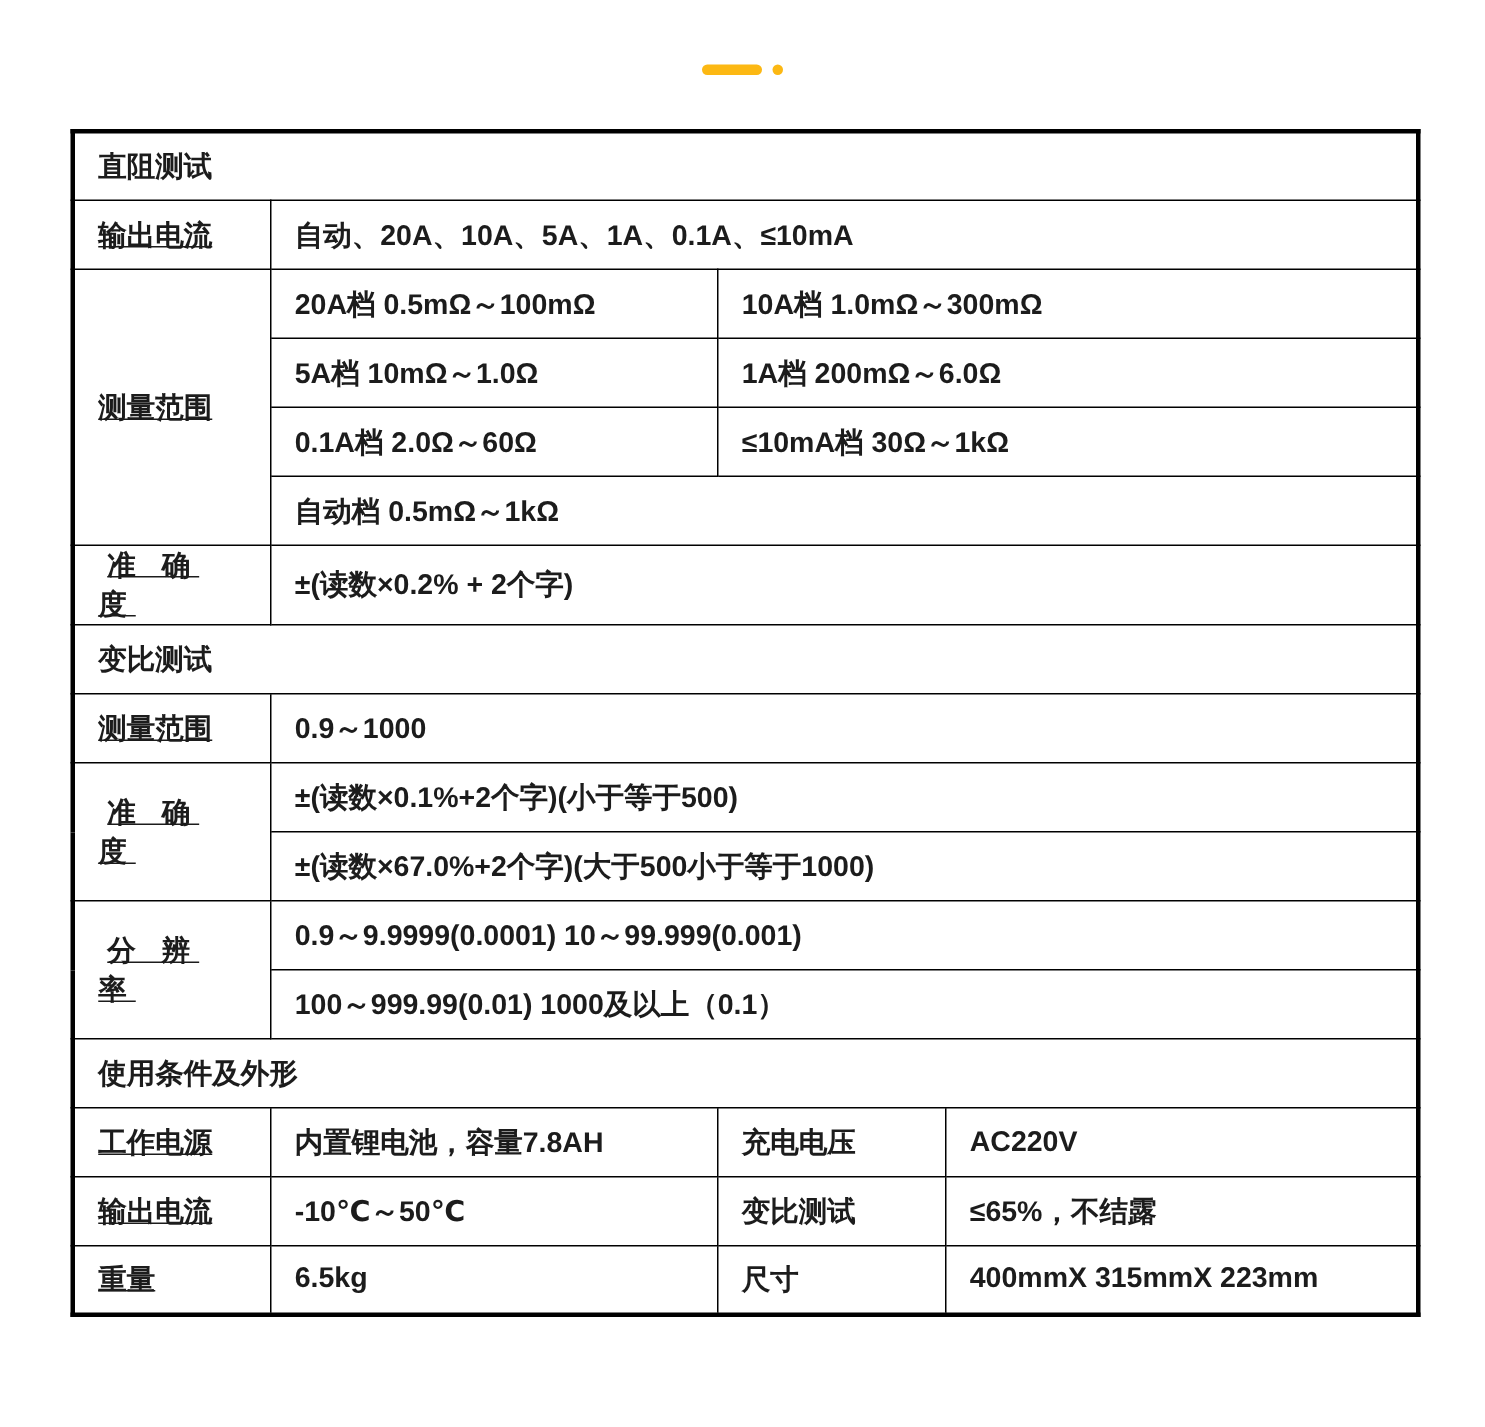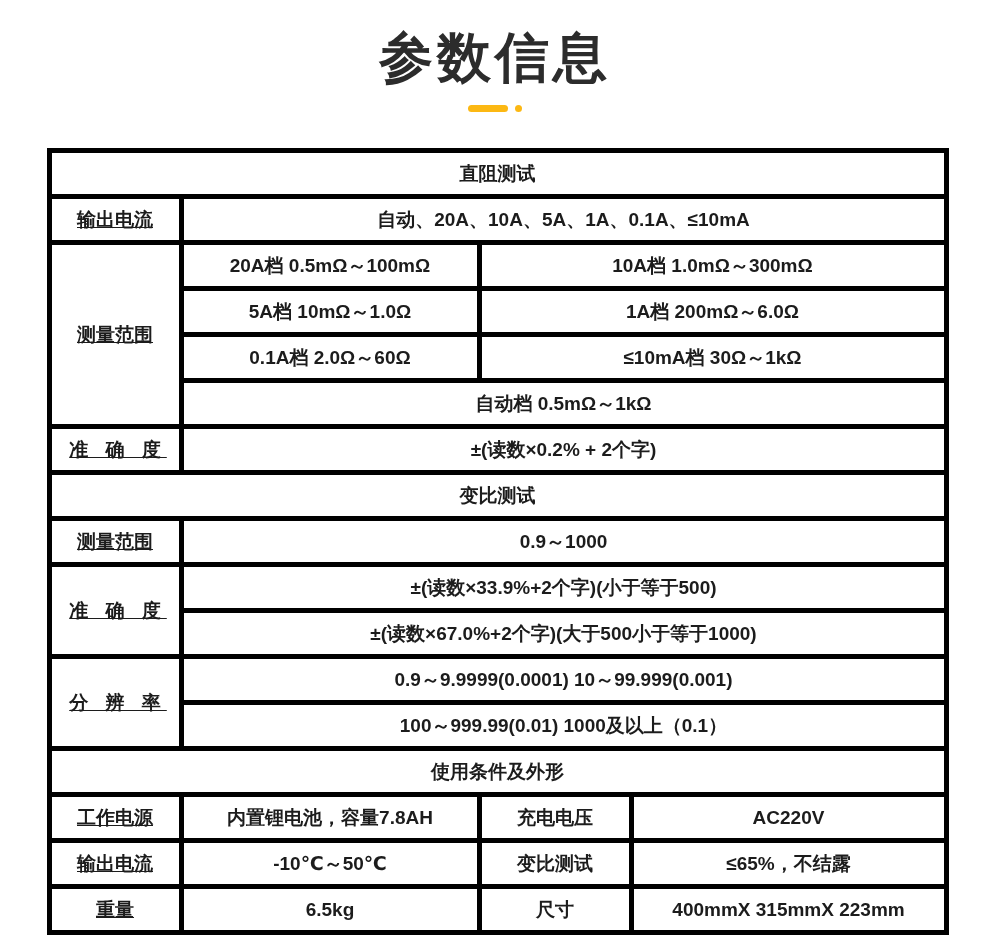--- a/index.html
+++ b/index.html
@@ -62,27 +62,26 @@
     margin: 36px auto 0 auto;
     width: 897px;
   }
   table.spec {
     width: 897px;
     border-collapse: collapse;
     table-layout: fixed;
     border: 3px solid #000000;
   }
   table.spec td {
-    border: 5px solid #000000;
-    text-align: center;
+    border: 1px solid #000000;
     vertical-align: middle;
     font-size: 19px;
     font-weight: bold;
     color: #1c1c1c;
-    padding: 0 4px;
+    padding: 0 16px;
     height: 46px;
     box-sizing: border-box;
     background: #ffffff;
   }
   td.section-head {
     height: 48px;
     font-size: 19px;
   }
   td.label {
     width: 132px;
@@ -100,21 +99,20 @@
   col.c-a { width: 298px; }
   col.c-b { width: 152px; }
   col.c-c { width: 315px; }
 </style>
 </head>
 <body>
 
 <div class="page">
 
   <div class="title-block">
-    <h1 class="page-title">参数信息</h1>
     <div class="title-accent">
       <span class="accent-bar"></span>
       <span class="accent-dot"></span>
     </div>
   </div>
 
   <div class="spec-wrap">
     <table class="spec">
       <colgroup>
         <col class="c-label">
@@ -159,21 +157,21 @@
           <td class="section-head" colspan="4">变比测试</td>
         </tr>
 
         <tr>
           <td class="label">测量范围</td>
           <td colspan="3">0.9～1000</td>
         </tr>
 
         <tr>
           <td class="label label-spaced" rowspan="2">准 确 度</td>
-          <td colspan="3">±(读数×33.9%+2个字)(小于等于500)</td>
+          <td colspan="3">±(读数×0.1%+2个字)(小于等于500)</td>
         </tr>
         <tr>
           <td colspan="3">±(读数×67.0%+2个字)(大于500小于等于1000)</td>
         </tr>
 
         <tr>
           <td class="label label-spaced" rowspan="2">分 辨 率</td>
           <td colspan="3">0.9～9.9999(0.0001)  10～99.999(0.001)</td>
         </tr>
         <tr>

